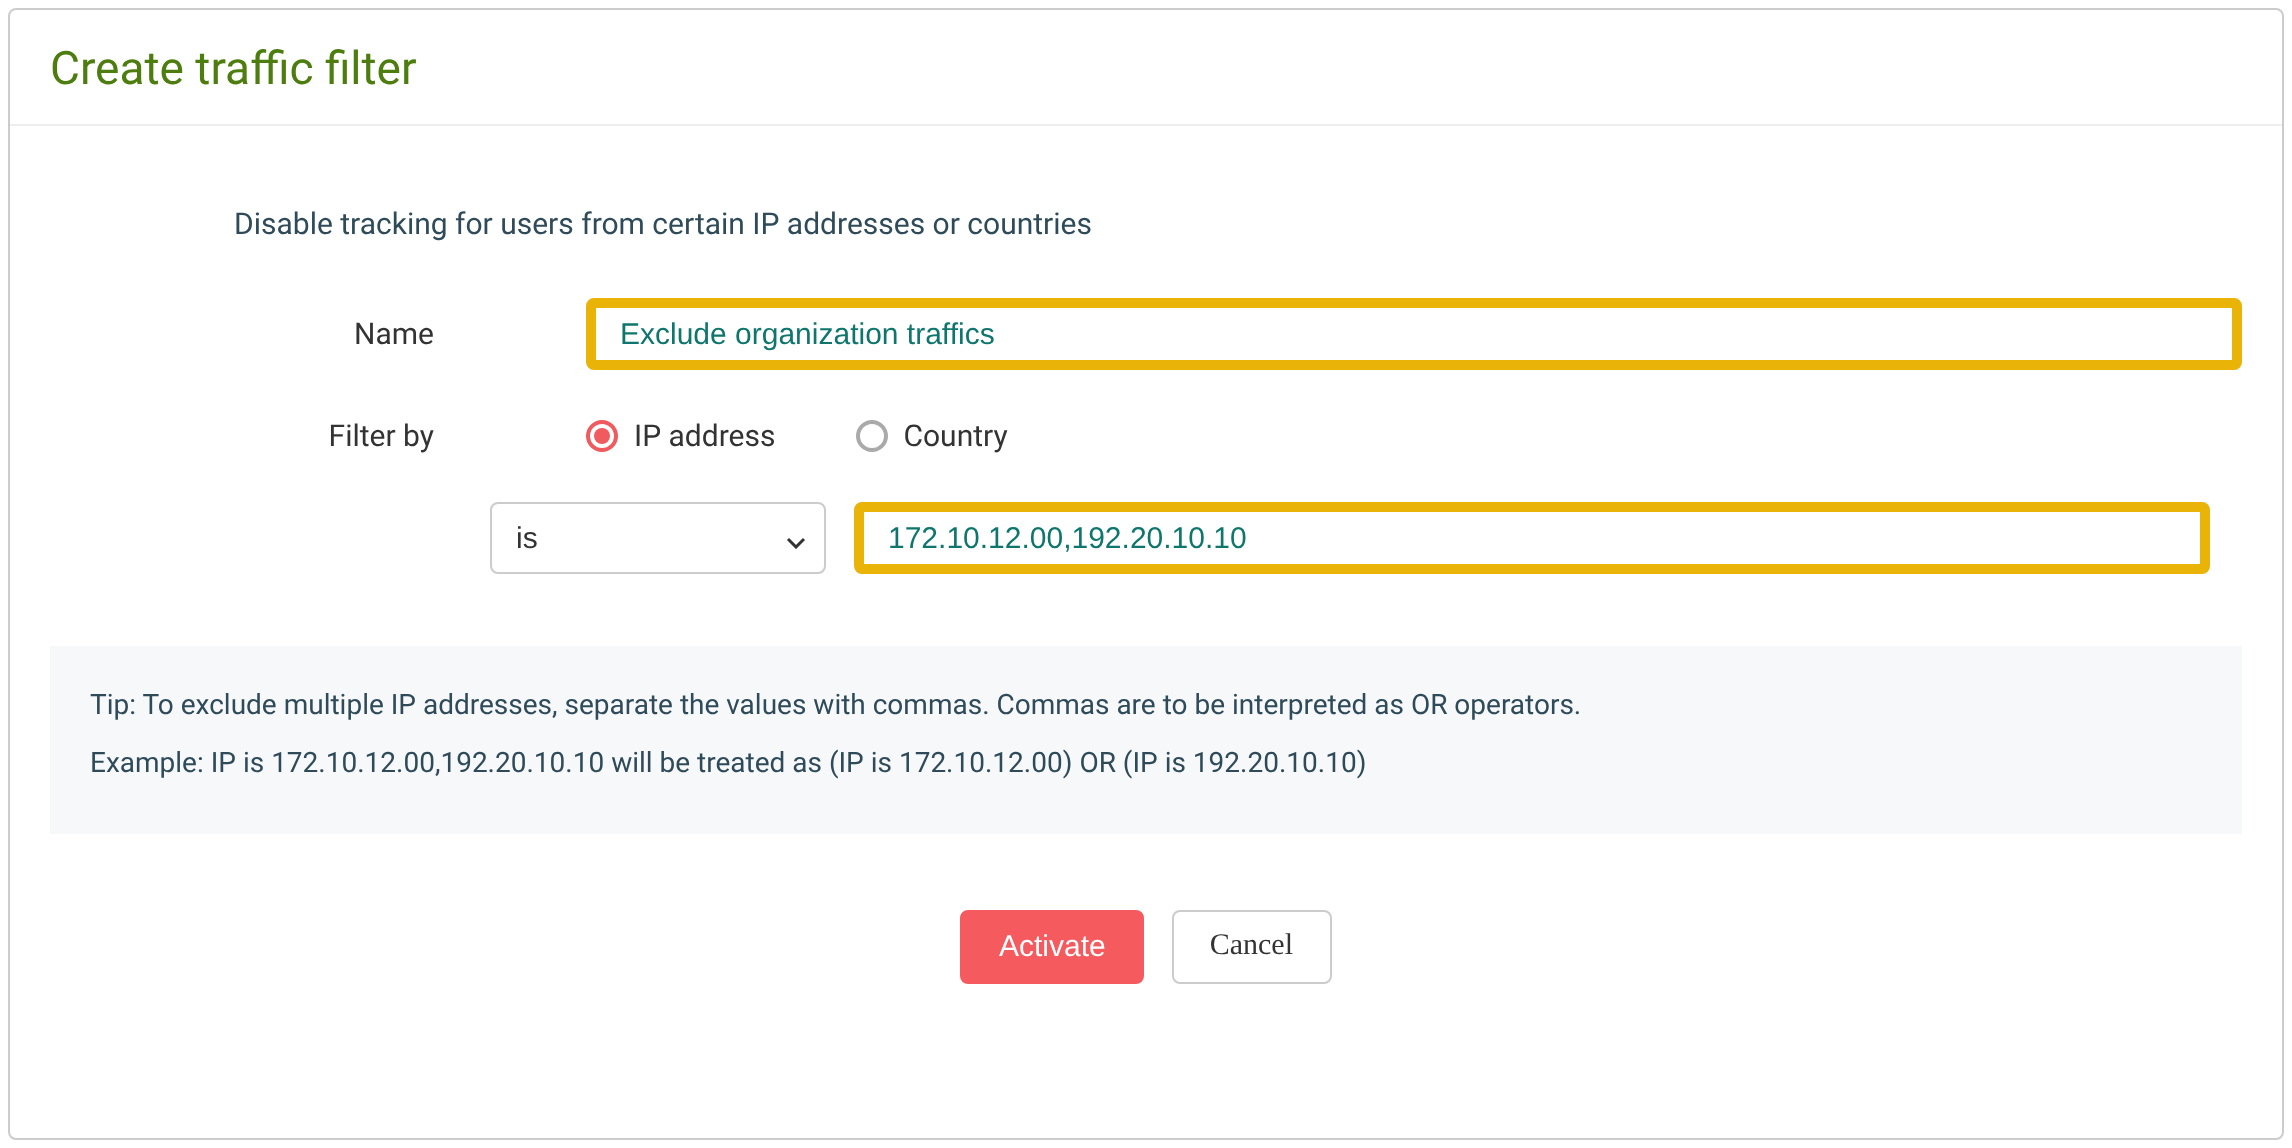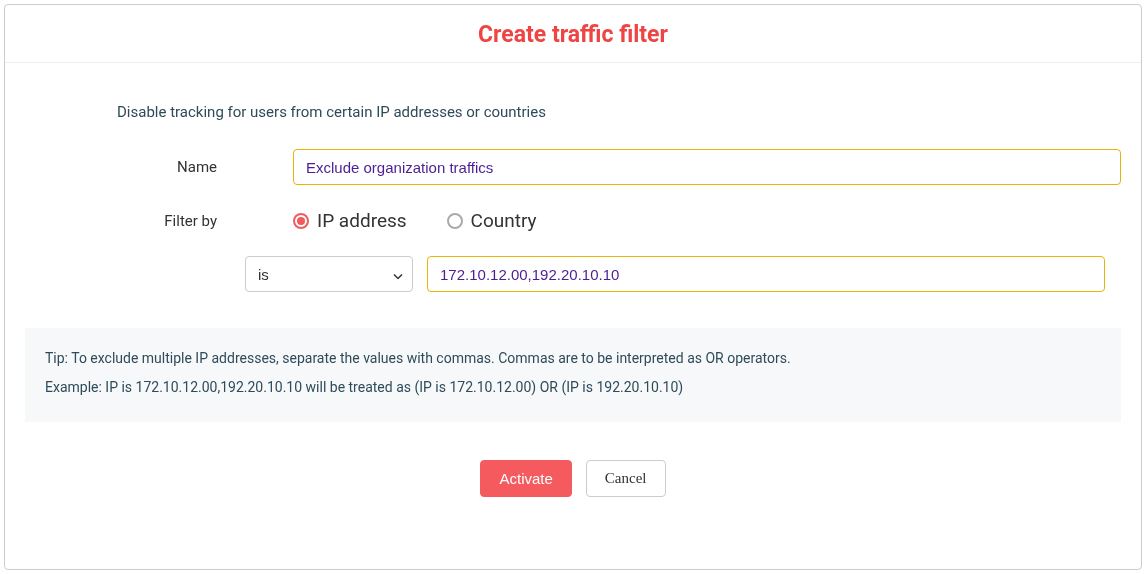--- a/index.html
+++ b/index.html
@@ -19,23 +19,22 @@
       border-radius: 4px;
       background: #fff;
       position: relative;
     }
     .modal-header {
       padding: 16px 20px 14px 20px;
       border-bottom: 1px solid #eee;
     }
     .modal-title {
       font-size: 23px;
-      font-weight: 700;
-      color: #ef4444;
-      text-align: center;
+      font-weight: 400;
+      color: #4d7c0f;
     }
     .modal-body {
       padding: 40px 20px 20px 20px;
     }
     .description {
       color: #2f4b5a;
       font-size: 15px;
       margin-left: 92px;
       margin-bottom: 28px;
     }
@@ -51,23 +50,23 @@
       padding-right: 28px;
       font-size: 15px;
       color: #333;
     }
     .text-input {
       flex: 1;
       max-width: 860px;
       height: 36px;
       padding: 7px 12px;
       font-size: 15px;
-      border: 1px solid #eab308;
-      border-radius: 4px;
-      color: #4c1d95;
+      border: 5px solid #eab308;
+      border-radius: 4px;
+      color: #0f766e;
       outline: none;
     }
     .radio-group {
       display: flex;
       gap: 40px;
       align-items: center;
     }
     .radio-item {
       display: flex;
       align-items: center;
@@ -87,21 +86,21 @@
     .radio-circle.selected {
       border-color: #f05b60;
     }
     .radio-dot {
       width: 8px;
       height: 8px;
       background: #f05b60;
       border-radius: 50%;
     }
     .radio-label {
-      font-size: 19px;
+      font-size: 15px;
       color: #333;
     }
     .filter-condition-row {
       display: flex;
       gap: 14px;
       margin-left: 220px;
       margin-bottom: 0;
       max-width: 860px;
     }
     .select-wrapper {

